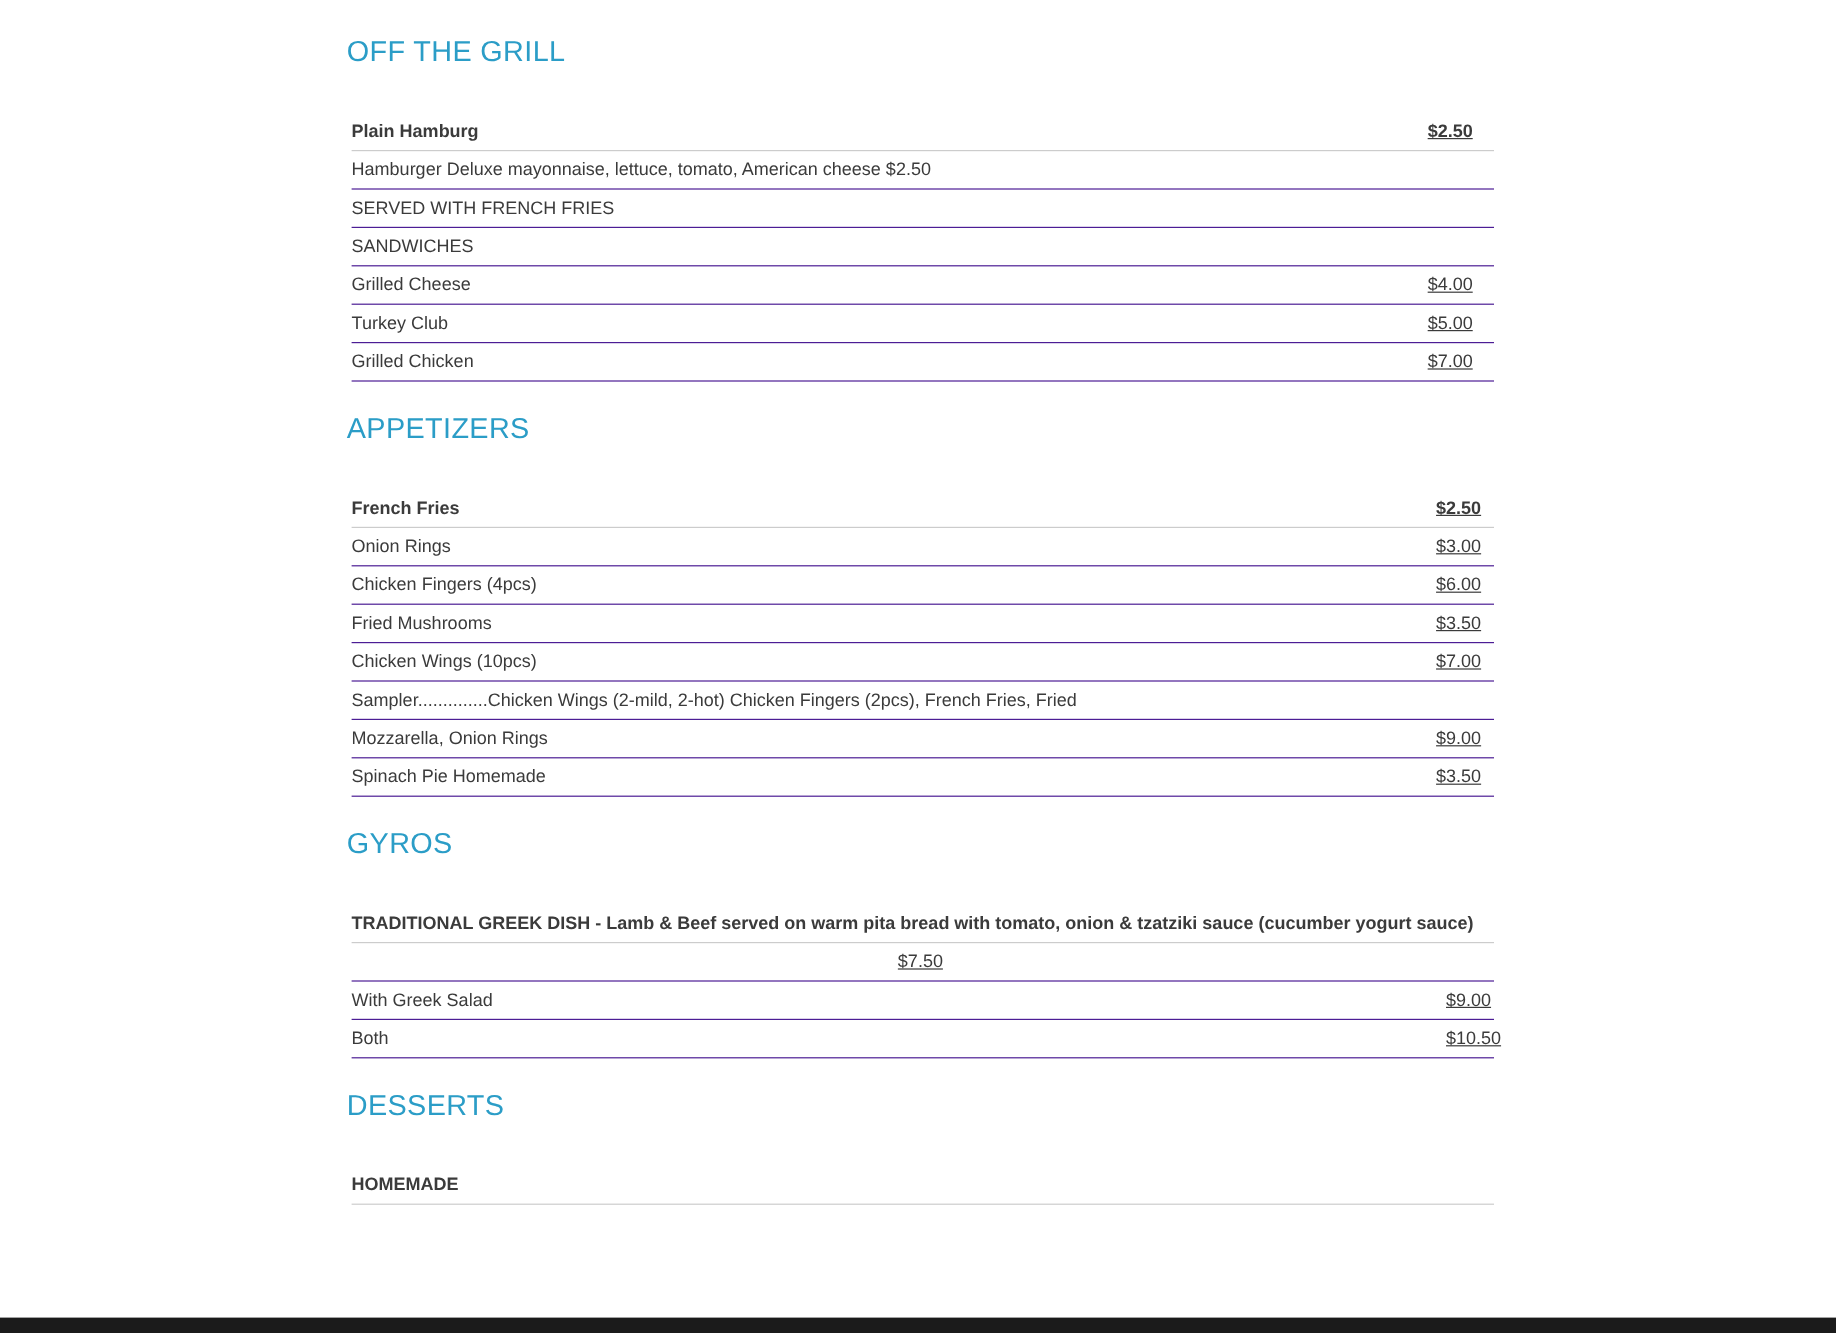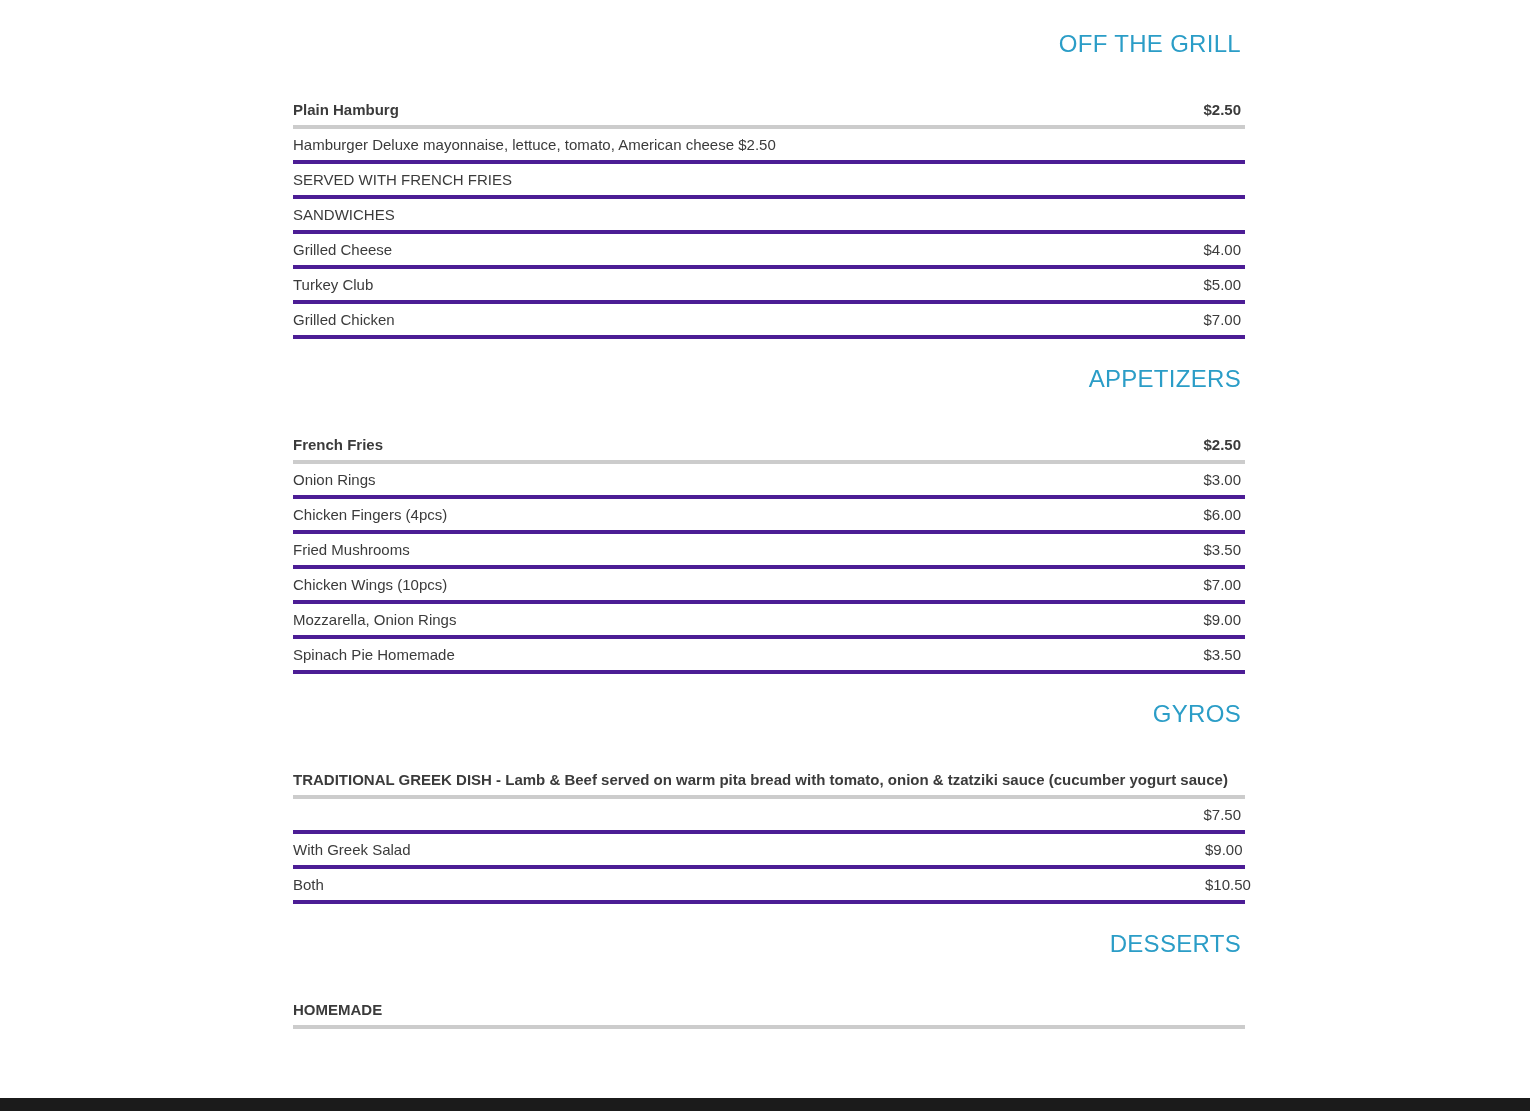--- a/index.html
+++ b/index.html
@@ -21,51 +21,51 @@
   }
   .menu-section { margin: 0; }
   .menu-section + .menu-section { margin-top: 26px; }
   .section-title {
     margin: 0 0 36px 0;
     font-size: 24px;
     line-height: 28px;
     font-weight: 500;
     letter-spacing: 0.3px;
     color: var(--heading-color, #2b9dc7);
-    text-align: right;
   }
   .menu-table {
     width: 100%;
     padding-left: 4px;
   }
   .menu-row {
     display: flex;
     align-items: flex-start;
-    border-bottom: 4px solid #4c1d95;
+    border-bottom: 1px solid #4c1d95;
     padding: 7px 4px 7px 0;
     gap: 21px;
   }
   .menu-row.header-row {
     font-weight: 700;
     border-bottom-color: #cccccc;
   }
   .item-name {
     flex: 0 0 auto;
     font-size: 15px;
     line-height: 17px;
     color: var(--text-color, #3b3b3b);
     white-space: nowrap;
   }
   .item-price {
     flex: 1 1 auto;
     font-size: 15px;
     line-height: 17px;
-    text-align: right;
+    text-align: center;
     color: var(--text-color, #3b3b3b);
     white-space: nowrap;
+    text-decoration: underline;
   }
   
   .section-0 .item-name { width: 862px; }
   .section-1 .item-name { width: 876px; }
   .section-2 .item-name { width: 891px; }
   .section-3 .item-name { width: 652px; }
   .footer-bar {
     position: absolute;
     left: 0;
     right: 0;
@@ -129,20 +129,24 @@
           </div>
           <div class="menu-row">
             <div class="item-name">Fried Mushrooms</div>
             <div class="item-price">$3.50</div>
           </div>
           <div class="menu-row">
             <div class="item-name">Chicken Wings (10pcs)</div>
             <div class="item-price">$7.00</div>
           </div>
           <div class="menu-row">
+            <div class="item-name">Sampler..............Chicken Wings (2-mild, 2-hot) Chicken Fingers (2pcs), French Fries, Fried</div>
+            <div class="item-price"></div>
+          </div>
+          <div class="menu-row">
             <div class="item-name">Mozzarella, Onion Rings</div>
             <div class="item-price">$9.00</div>
           </div>
           <div class="menu-row">
             <div class="item-name">Spinach Pie Homemade</div>
             <div class="item-price">$3.50</div>
           </div>
         </div>
       </section>
       <section class="menu-section section-2">

